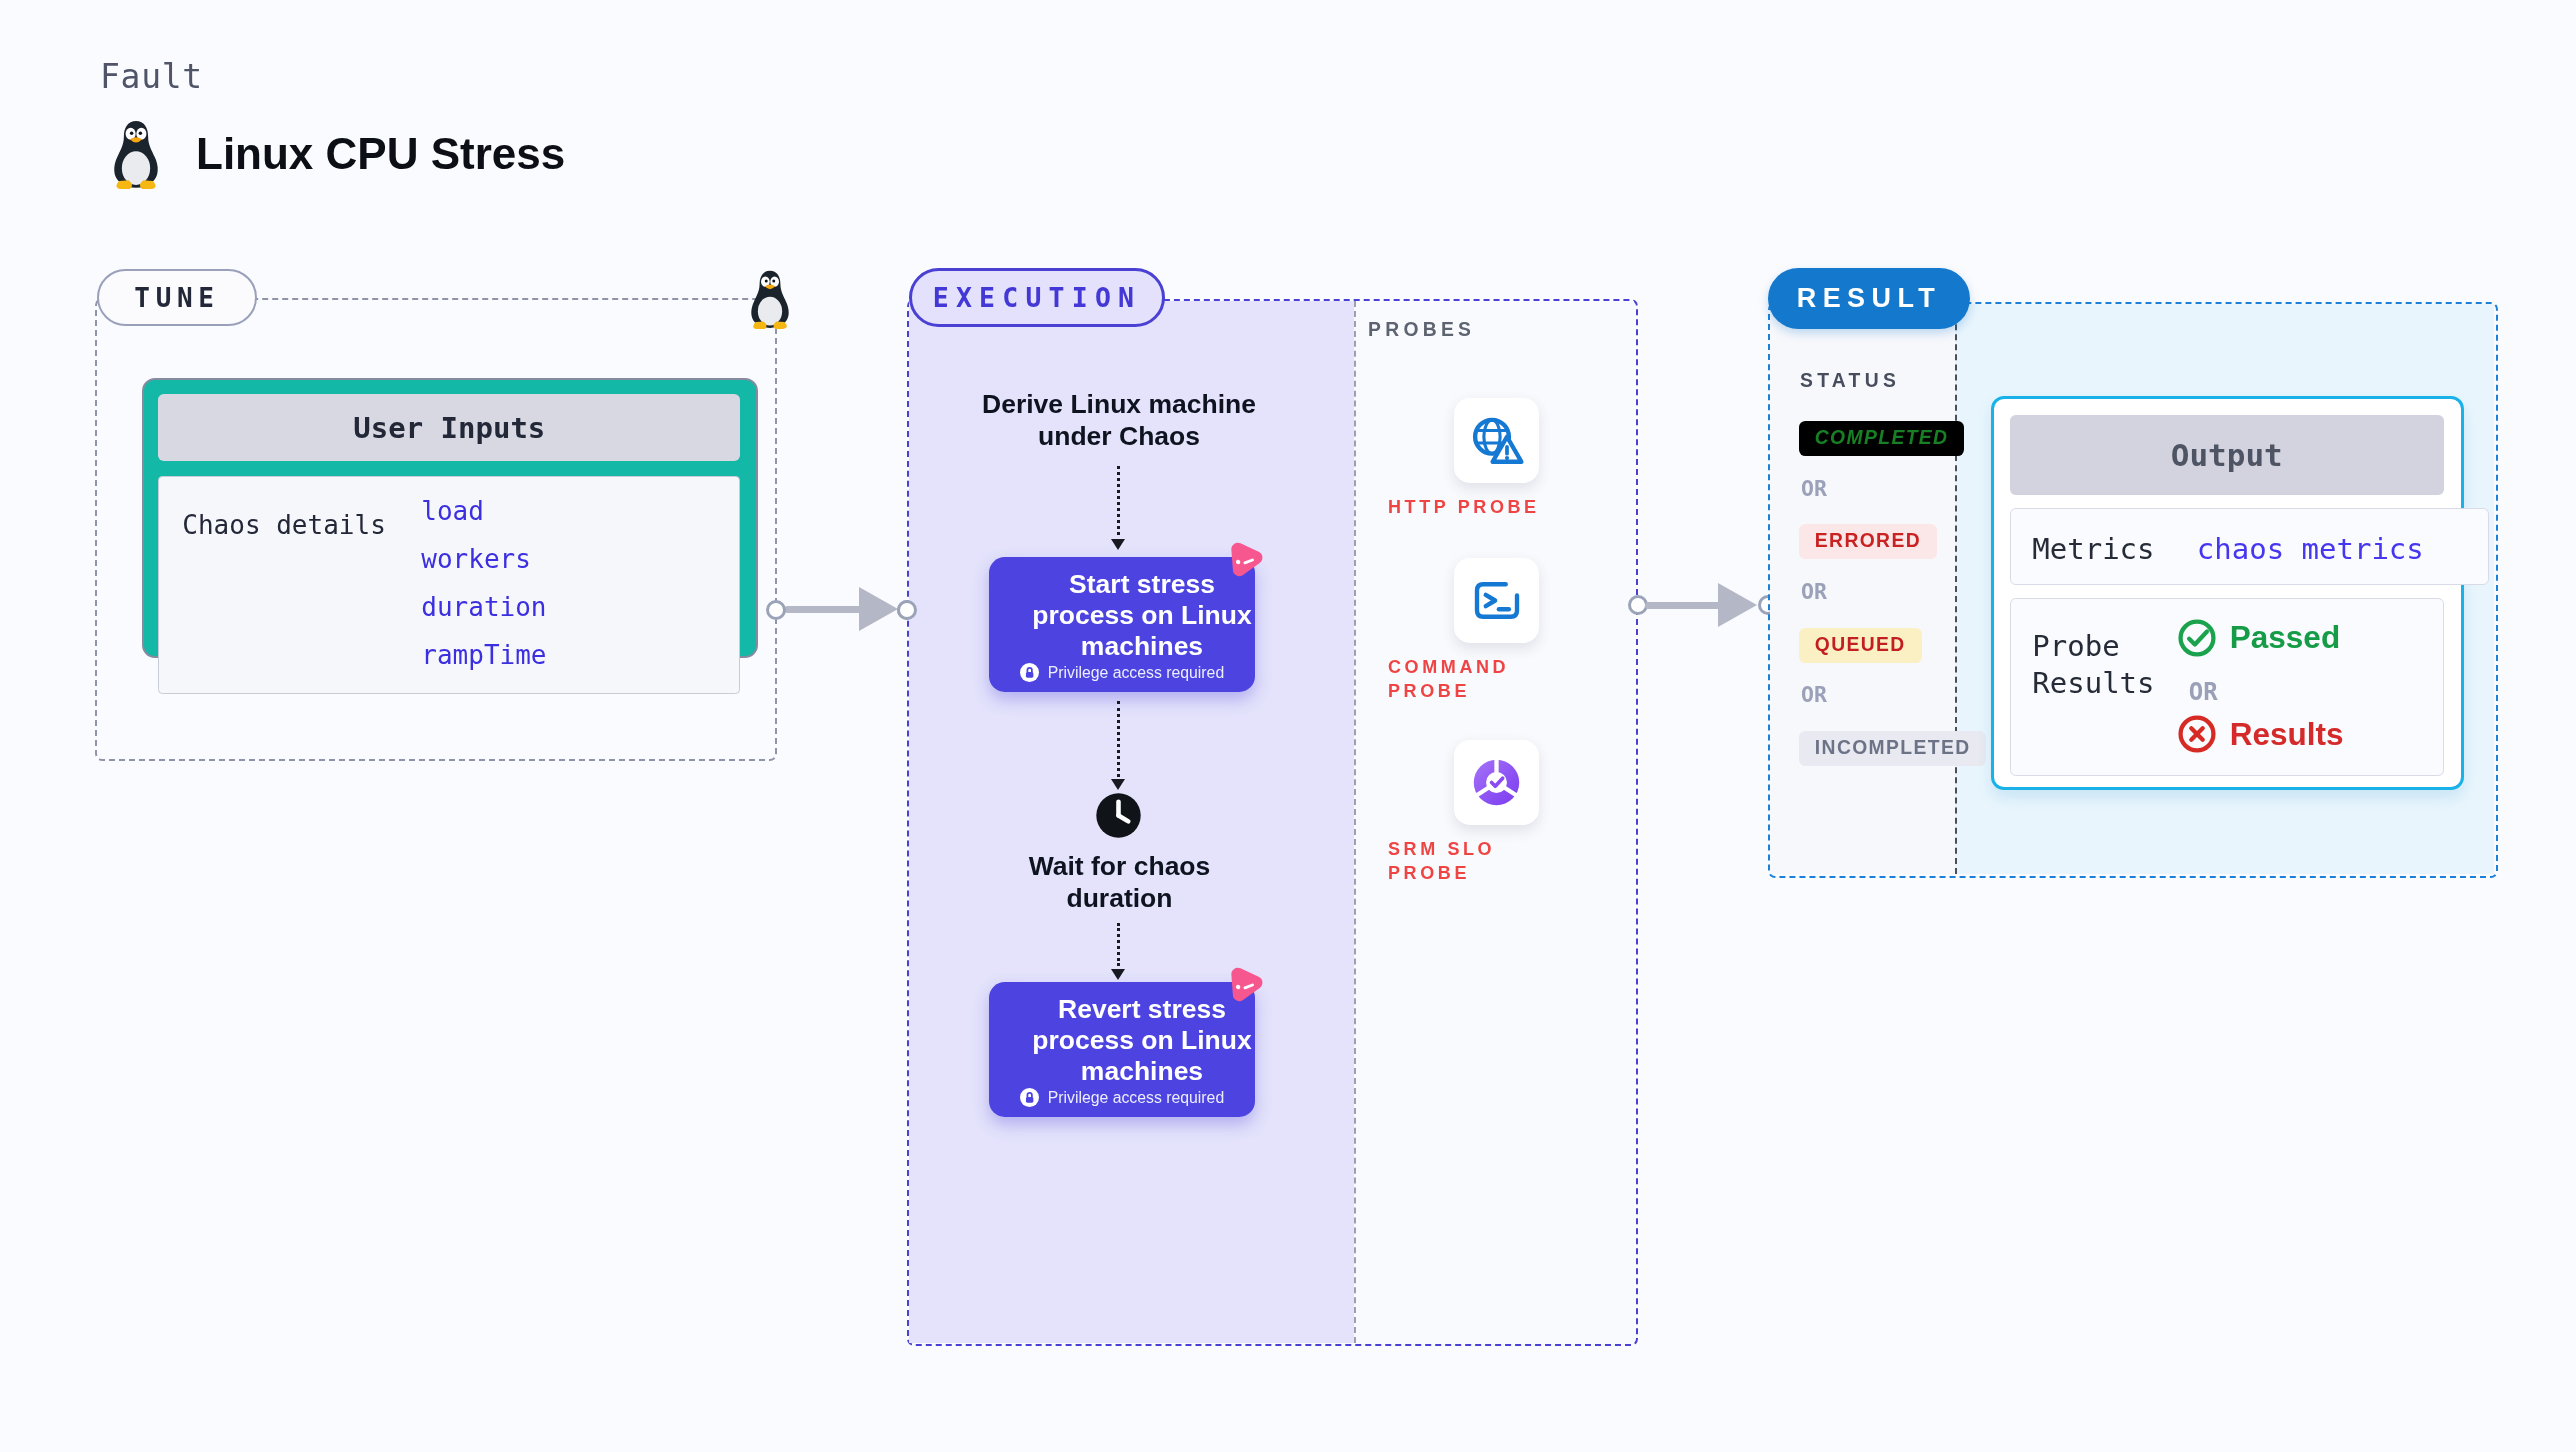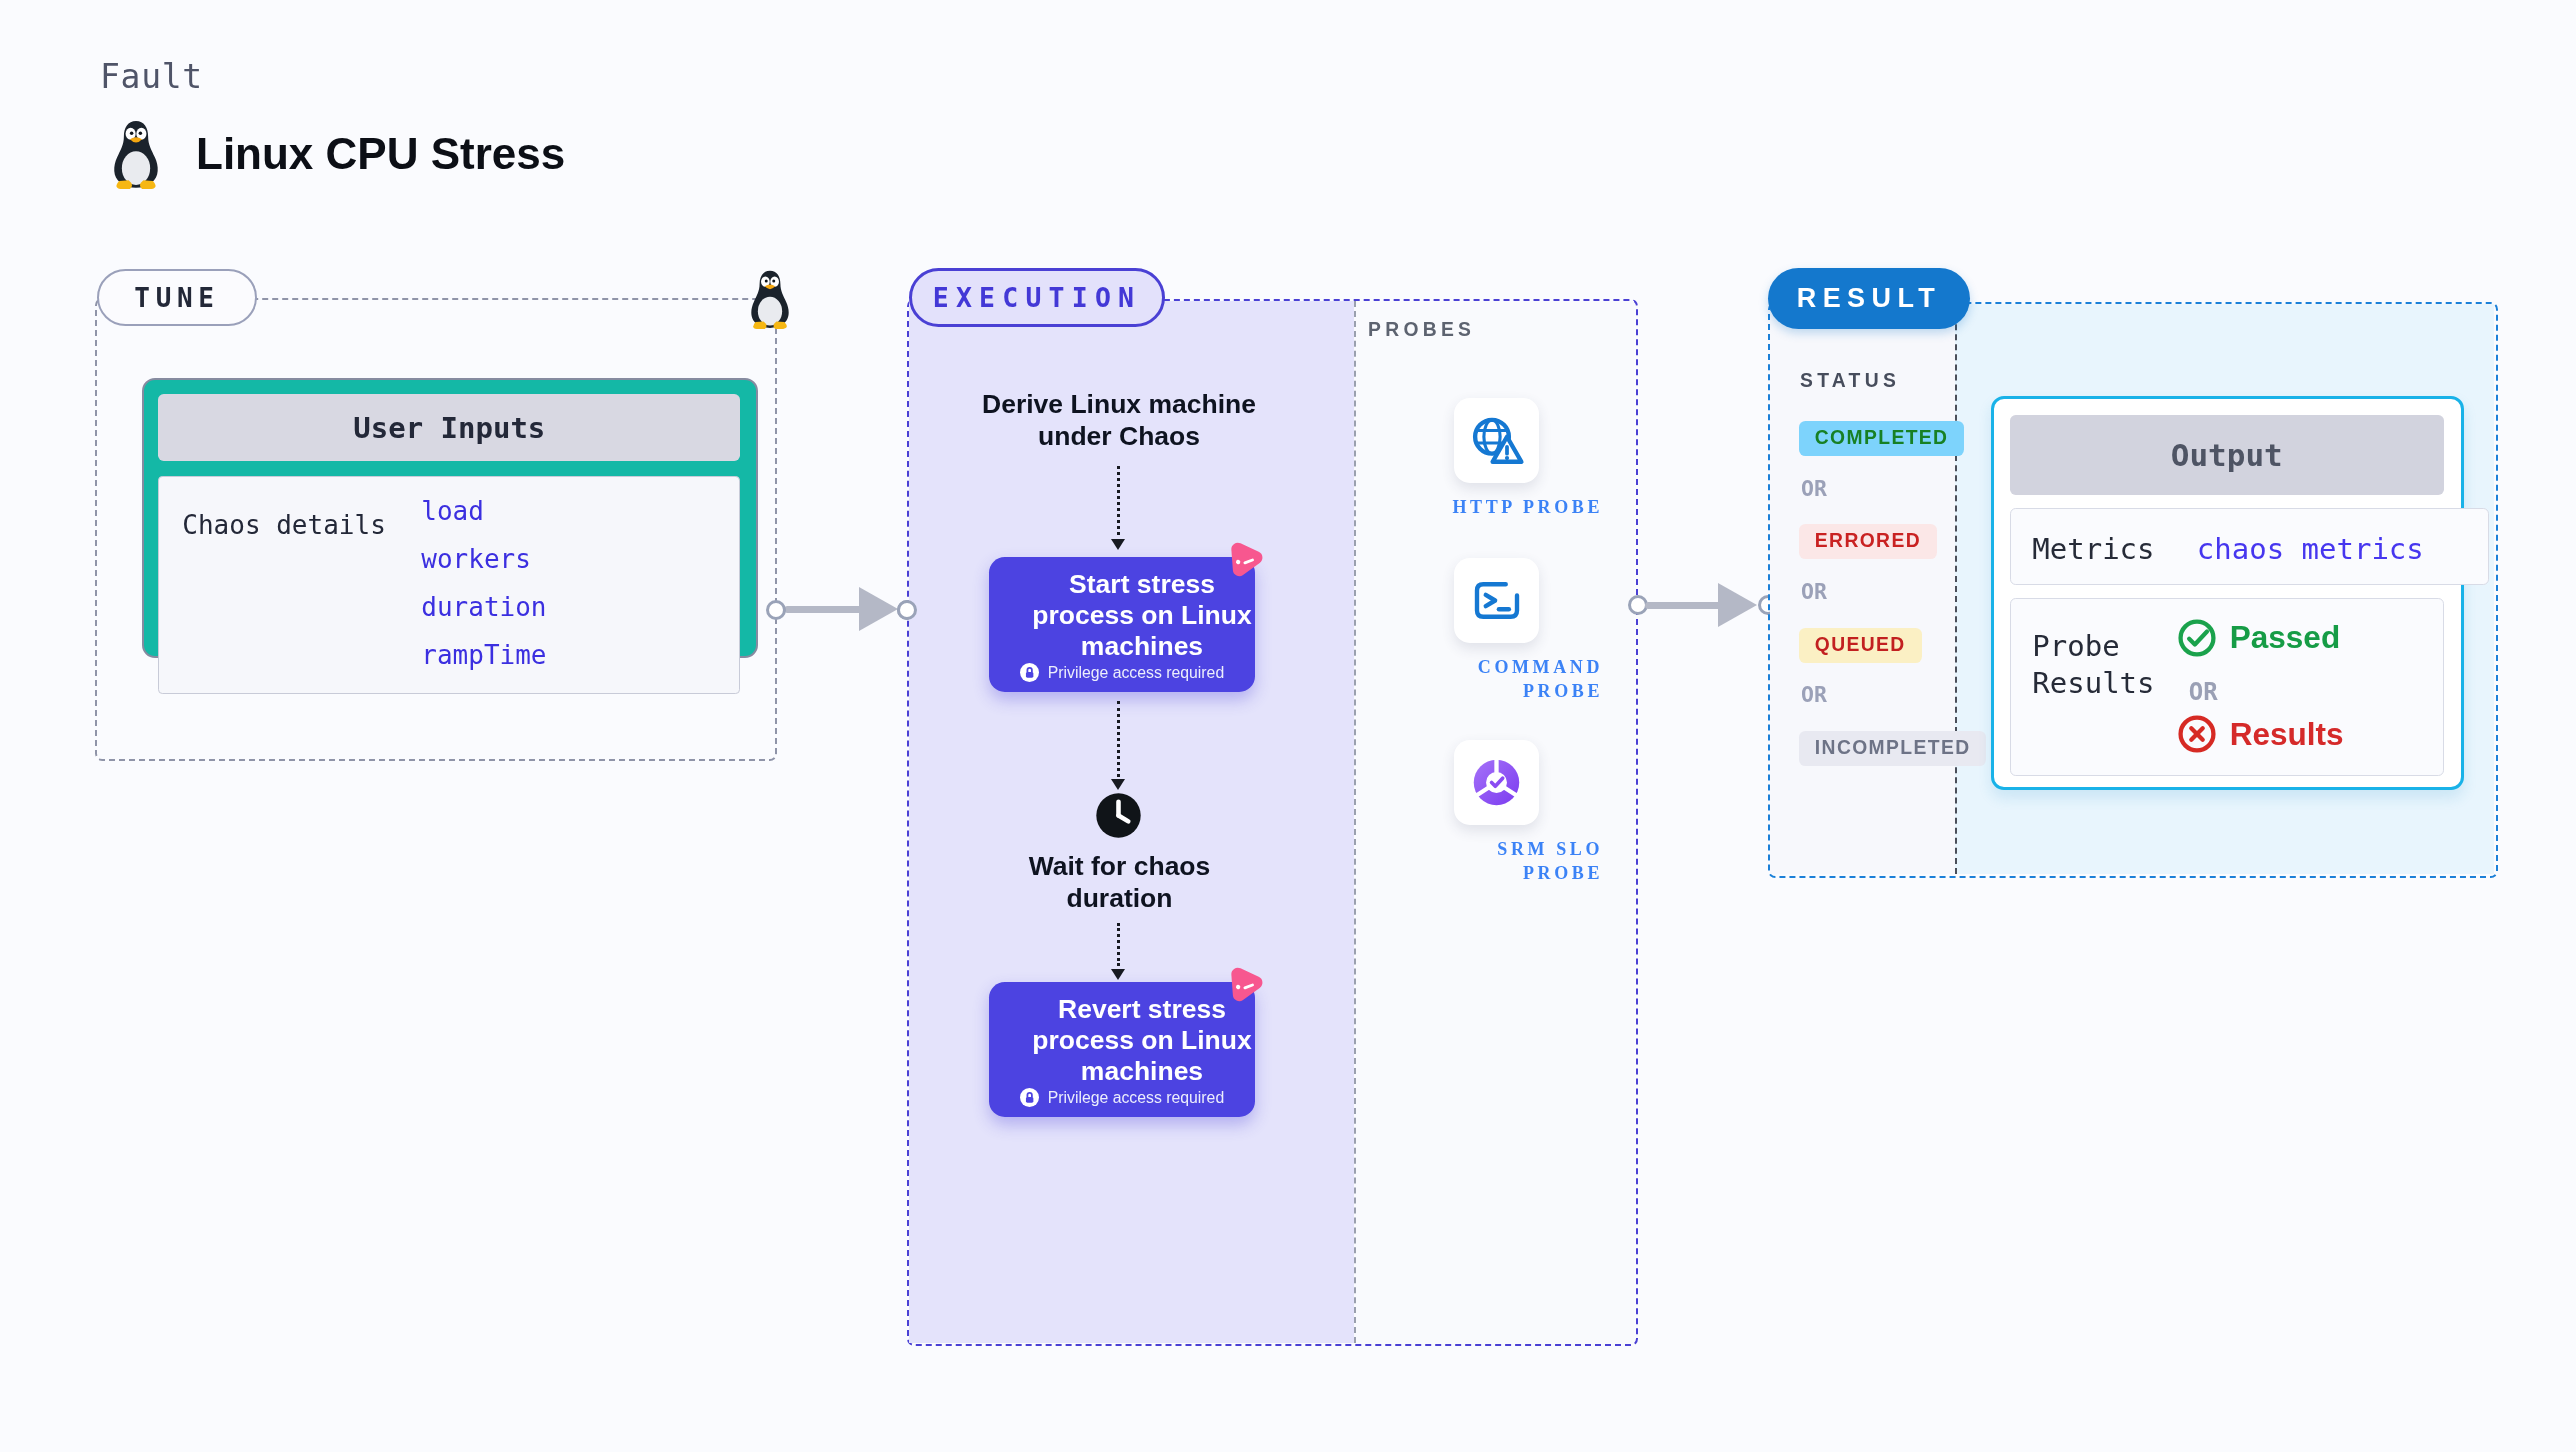--- a/index.html
+++ b/index.html
@@ -25,22 +25,22 @@
   .dotv{width:0;border-left:3.6px dotted #171a21;}
   .dota{width:0;height:0;border-left:7.9px solid transparent;border-right:7.9px solid transparent;border-top:11.5px solid #171a21;}
   
   .exec-card{background:#4c43e1;border-radius:15.8px;box-shadow:0 7.2px 15.8px rgba(70,60,220,.30);}
   .exec-card .title{color:#fff;font-weight:700;font-size:26.5px;line-height:31px;text-align:center;padding-left:40px;}
   .exec-card .foot{display:flex;align-items:center;justify-content:center;gap:8.6px;color:#eceefc;font-size:15.8px;}
   .lockdot{width:19.3px;height:19.3px;border-radius:50%;background:#fff;display:flex;align-items:center;justify-content:center;flex:0 0 auto;}
   
   .probe-card{width:85px;height:85px;background:#fff;border-radius:15.8px;
               box-shadow:0 5.7px 13px rgba(50,60,90,.12);display:flex;align-items:center;justify-content:center;}
-  .probe-label{width:215px;text-align:right;font-weight:700;font-size:18px;letter-spacing:3.6px;
-               color:#3b82f6;line-height:23.6px;font-family:Liberation Serif, serif;}
+  .probe-label{width:215px;text-align:left;font-weight:700;font-size:18px;letter-spacing:3.6px;
+               color:#ef4444;line-height:23.6px;}
   .kicker-label{font-weight:700;letter-spacing:4.3px;color:#5d6370;font-size:19.3px;}
   
   .badge{display:inline-block;padding:6.4px 15.8px;border-radius:6.4px;font-weight:800;font-size:19.3px;letter-spacing:1.4px;}
   .or{font-family:var(--mono);font-weight:700;font-size:21.5px;color:#9ba1b8;}
   
   .out-row{background:#fafbfe;border:1.4px solid #d8dbe6;border-radius:5.7px;}
   .cell-label{font-family:var(--mono);font-size:29px;color:#262b38;}
 </style>
 </head>
 <body>
@@ -226,21 +226,21 @@
 
   <div class="abs dashed-box" style="left:1768px;top:302px;width:730px;height:576px;border:2.9px dashed #1b80d8;">
     <div class="abs" style="left:0;top:0;width:185px;height:570px;background:#f7f8fc;"></div>
     <div class="abs" style="left:185px;top:0;width:539px;height:570px;background:#e8f5fd;border-left:2.1px dashed #4a4f5a;"></div>
   </div>
 
   <div class="abs pill" style="left:1768px;top:268px;width:202px;height:61px;background:#1478cd;font-family:var(--sans);font-weight:800;font-size:27px;letter-spacing:6.4px;color:#fff;box-shadow:0 4.3px 10px rgba(20,120,205,.25);">RESULT</div>
 
   <div class="abs kicker-label" style="left:1800px;top:370px;color:#474d5c;">STATUS</div>
 
-  <div class="abs badge" style="left:1799px;top:421px;background:#7dd3fc;color:#178024;">COMPLETED</div>
+  <div class="abs badge" style="left:1799px;top:421px;background:#000000;color:#178024;font-style:italic;">COMPLETED</div>
   <div class="abs or" style="left:1801px;top:476px;">OR</div>
   <div class="abs badge" style="left:1799px;top:524px;background:#fbe7e7;color:#c92222;">ERRORED</div>
   <div class="abs or" style="left:1801px;top:579px;">OR</div>
   <div class="abs badge" style="left:1799px;top:628px;background:#fbf0c4;color:#c22020;">QUEUED</div>
   <div class="abs or" style="left:1801px;top:682px;">OR</div>
   <div class="abs badge" style="left:1799px;top:731px;background:#e8e9f1;color:#6d7386;">INCOMPLETED</div>
 
   <div class="abs" style="left:1991px;top:396px;width:473px;height:394px;background:#fff;border:3.6px solid #19b2e8;border-radius:13px;box-shadow:0 7.2px 14.3px rgba(25,140,200,.14);">
     <div class="abs mono" style="left:15.8px;top:15.8px;width:434px;height:80px;background:#d2d3de;border-radius:5.7px;display:flex;align-items:center;justify-content:center;font-size:31px;font-weight:700;color:#4e5464;">Output</div>
 

